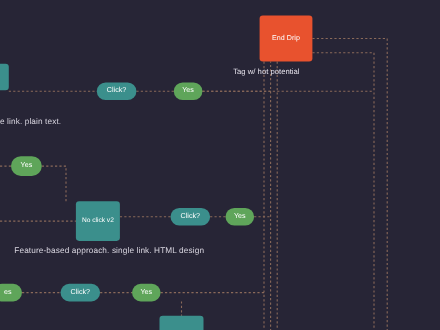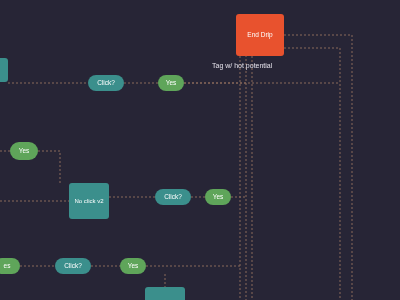--- a/index.html
+++ b/index.html
@@ -136,15 +136,17 @@
   <div class="node node-pill" style="left:120px; top:258px; width:26px; height:16px; background:#5fa55a;">
     <span style="font-size:6.5px;">Yes</span>
   </div>
 
   <div class="node node-rect" style="left:145px; top:287px; width:40px; height:26px; background:#3b8f8c;">
     <span style="font-size:6px;"></span>
   </div>
 
   <div class="note-text" style="left:212px; top:62px;">Tag w/ hot potential</div>
 
+  <div class="label-text" style="left:0px; top:106px;">e link. plain text.</div>
 
+  <div class="label-text" style="left:13px; top:223px;">Feature-based approach. single link. HTML design</div>
 
 </div>
 
 </body></html>

